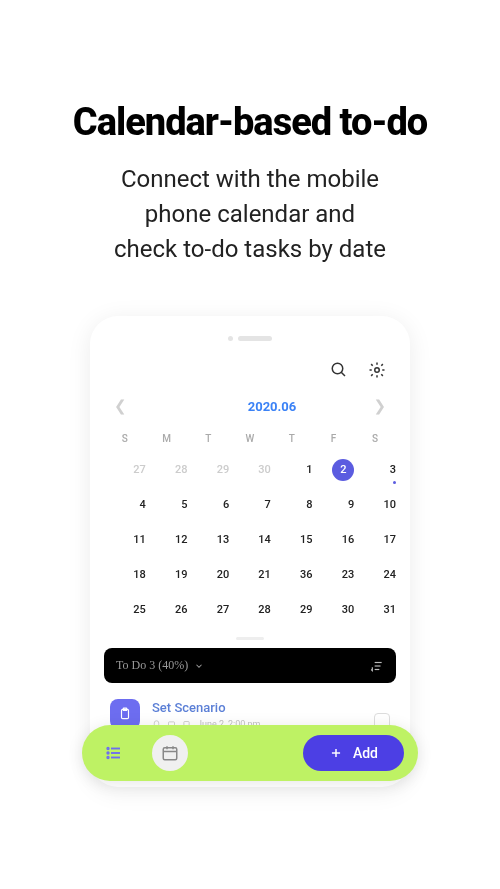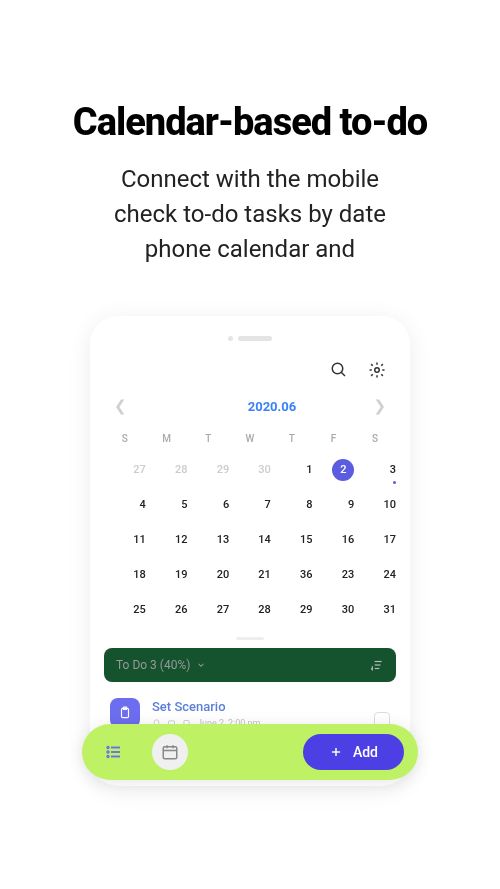--- a/index.html
+++ b/index.html
@@ -96,28 +96,29 @@
       background: #5b5ce0;
     }
     .cal-handle {
       width: 28px;
       height: 3px;
       background: #eee;
       border-radius: 2px;
       margin: 10px auto 8px;
     }
     .todo-banner {
-      background: #14532d;
+      background: #000000;
       border-radius: 8px;
       padding: 10px 12px;
       display: flex;
       align-items: center;
       justify-content: space-between;
       color: #999;
       font-size: 12px;
+      font-family: Liberation Serif, serif;
     }
     .todo-banner-left { display: flex; align-items: center; gap: 6px; }
     .task {
       display: flex;
       align-items: flex-end;
       padding: 14px 6px 0;
       gap: 12px;
     }
     .task-icon {
       width: 30px;
@@ -180,22 +181,22 @@
     }
     svg { display: block; }
   </style>
 </head>
 <body>
 
 <div class="hero">
   <div class="hero-title">Calendar-based to-do</div>
   <div class="hero-subtitle">
     <div>Connect with the mobile</div>
+    <div>phone calendar and</div>
     <div>check to-do tasks by date</div>
-    <div>phone calendar and</div>
   </div>
 </div>
 
 <div class="phone">
   <div class="notch">
     <div class="notch-dot"></div>
       <div class="notch-bar"></div>
   </div>
 
   <div class="topbar">

